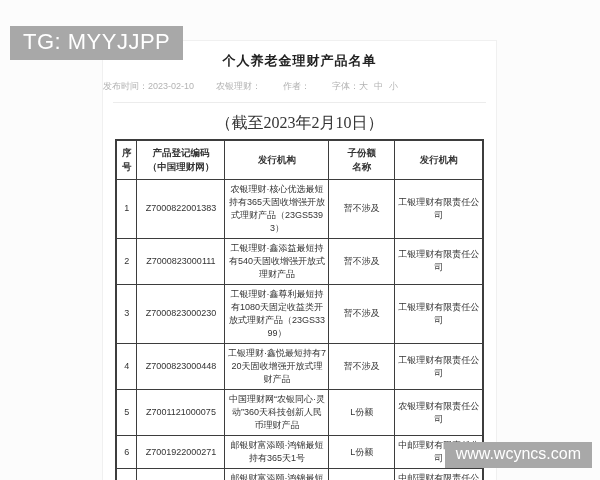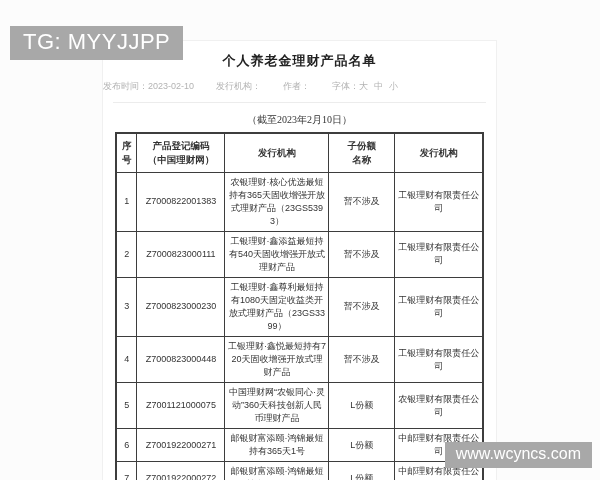--- a/index.html
+++ b/index.html
@@ -45,21 +45,21 @@
   .font-size-option { cursor: pointer; color: #b3b3b3; }
 
   .divider {
     margin: 9px 10px 0 10px;
     border-top: 1px solid #ececec;
   }
 
   .table-caption {
     margin-top: 10px;
     text-align: center;
-    font-size: 10px;
+    font-size: 16px;
     color: #333;
     font-family: "Liberation Serif", "DejaVu Serif", serif;
   }
 
   table.products {
     margin: 5px auto 0 auto;
     width: 369px;
     border-collapse: collapse;
     border: 2px solid #3d3d3d;
     font-size: 9px;
@@ -105,21 +105,21 @@
 <div class="page">
 
   <div class="wm wm-top-left">TG: MYYJJPP</div>
 
   <div class="panel">
 
     <div class="article-title">个人养老金理财产品名单</div>
 
     <div class="meta-row">
       <span class="meta-item"><span>发布时间：</span><span>2023-02-10</span></span>
-      <span class="meta-item">发行机构：</span>
+      <span class="meta-item">农银理财：</span>
       <span class="meta-item">作者：</span>
       <span class="meta-item"><span>字体：</span><span class="font-size-options">
             <span class="font-size-option">大</span>
             <span class="font-size-option">中</span>
             <span class="font-size-option">小</span>
           </span></span>
     </div>
 
     <div class="divider"></div>
 

